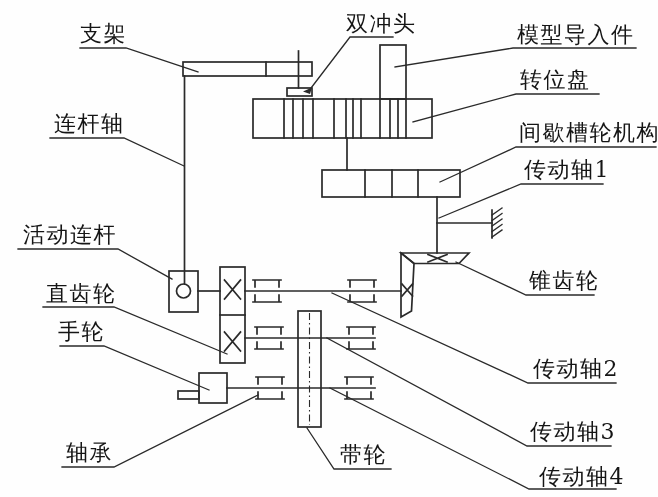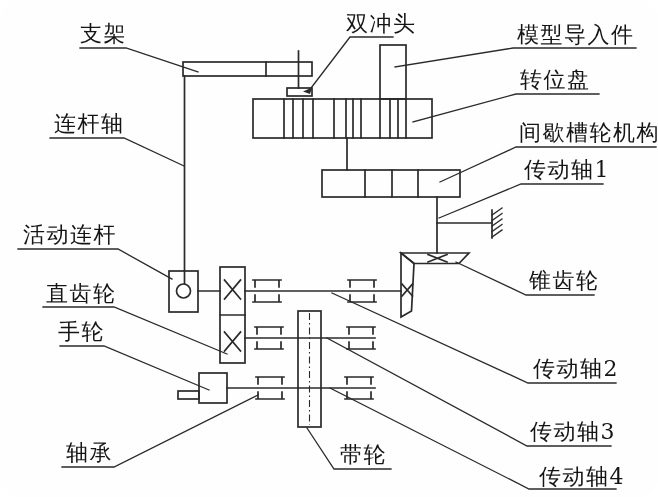--- a/index.html
+++ b/index.html
@@ -1,17 +1,17 @@
 <!DOCTYPE html>
 <html><head>
 <meta charset="utf-8">
 <style>
   html,body{margin:0;padding:0;background:#ffffff;}
   .stage{position:relative;width:658px;height:497px;background:#fefefe;overflow:hidden;
-         font-family:"DejaVu Serif","Liberation Serif",serif;border-radius:19px;}
+         font-family:"DejaVu Serif","Liberation Serif",serif;}
   svg{display:block;}
   .mech{stroke:#2a2a2a;stroke-width:1.7;fill:none;stroke-linecap:square;}
   .mech-fill{fill:#2a2a2a;stroke:none;}
   .leader{stroke:#2a2a2a;stroke-width:1.3;fill:none;stroke-linecap:square;}
   .cline{stroke:#2a2a2a;stroke-width:1.1;fill:none;stroke-dasharray:7 3 1.5 3;}
   text.lbl{font-family:"DejaVu Serif","Liberation Serif",serif;font-size:22px;
            letter-spacing:1.5px;fill:#151515;}
 </style>
 </head>
 <body>

